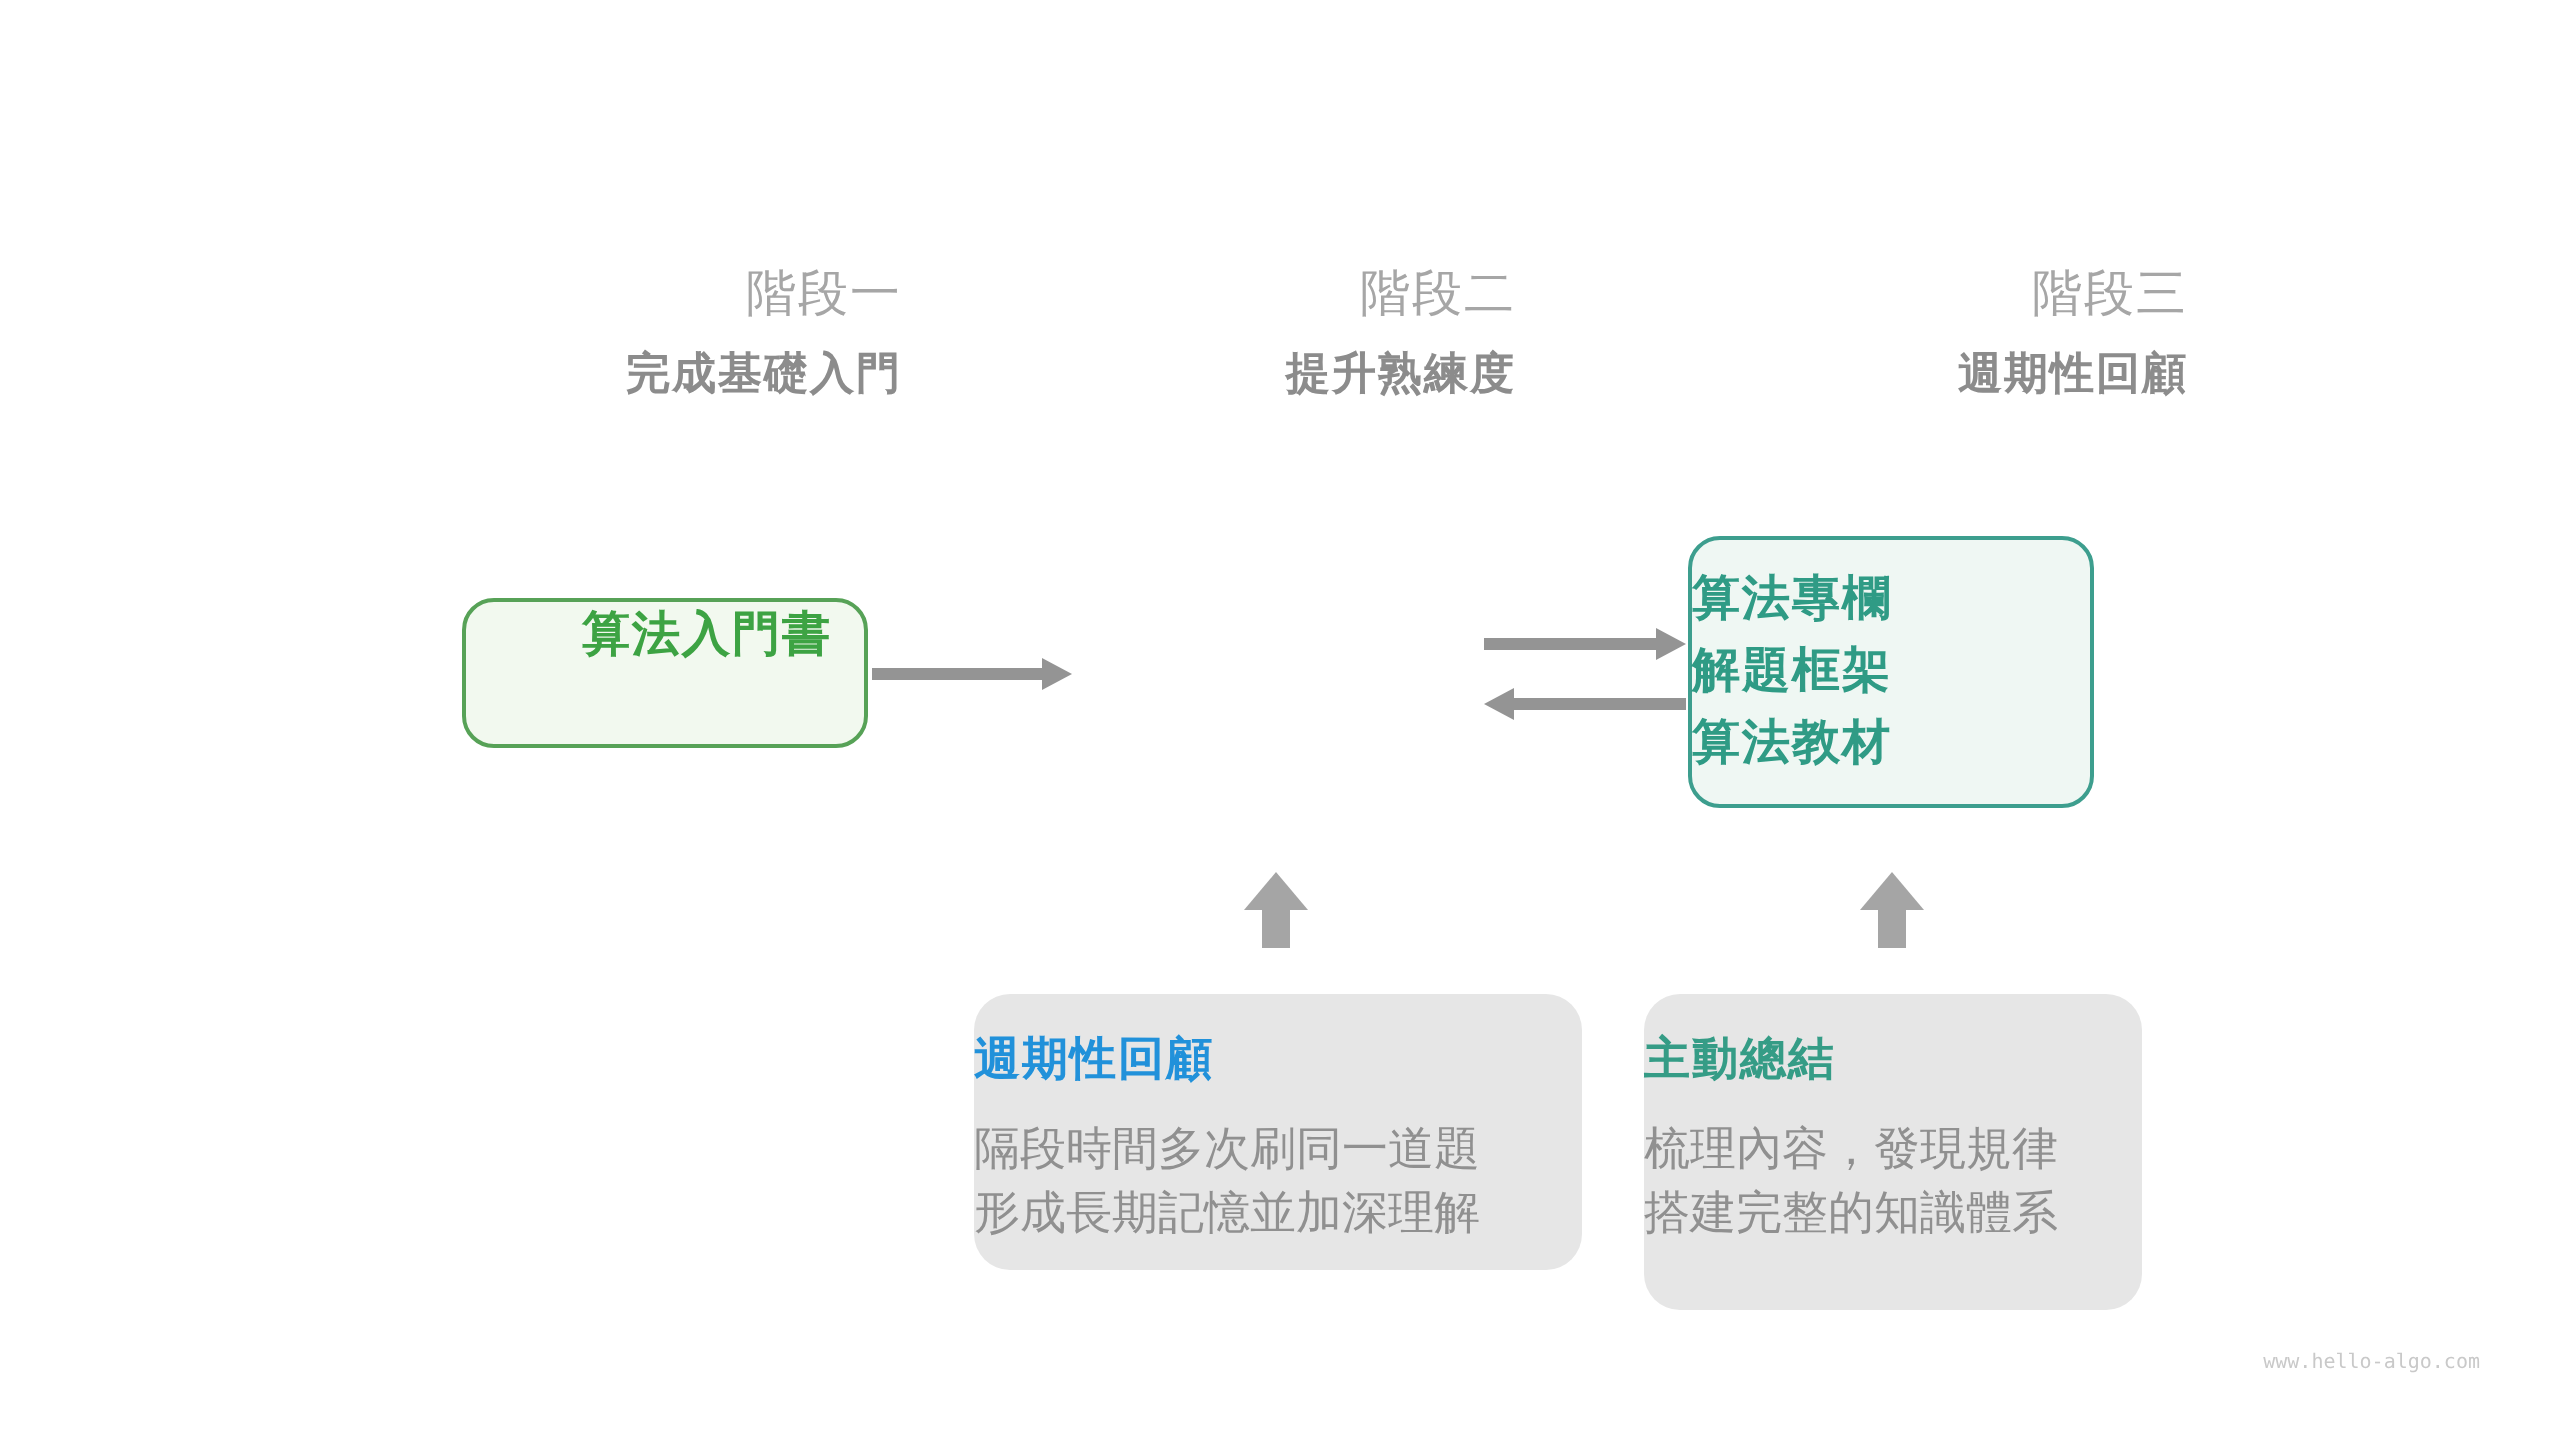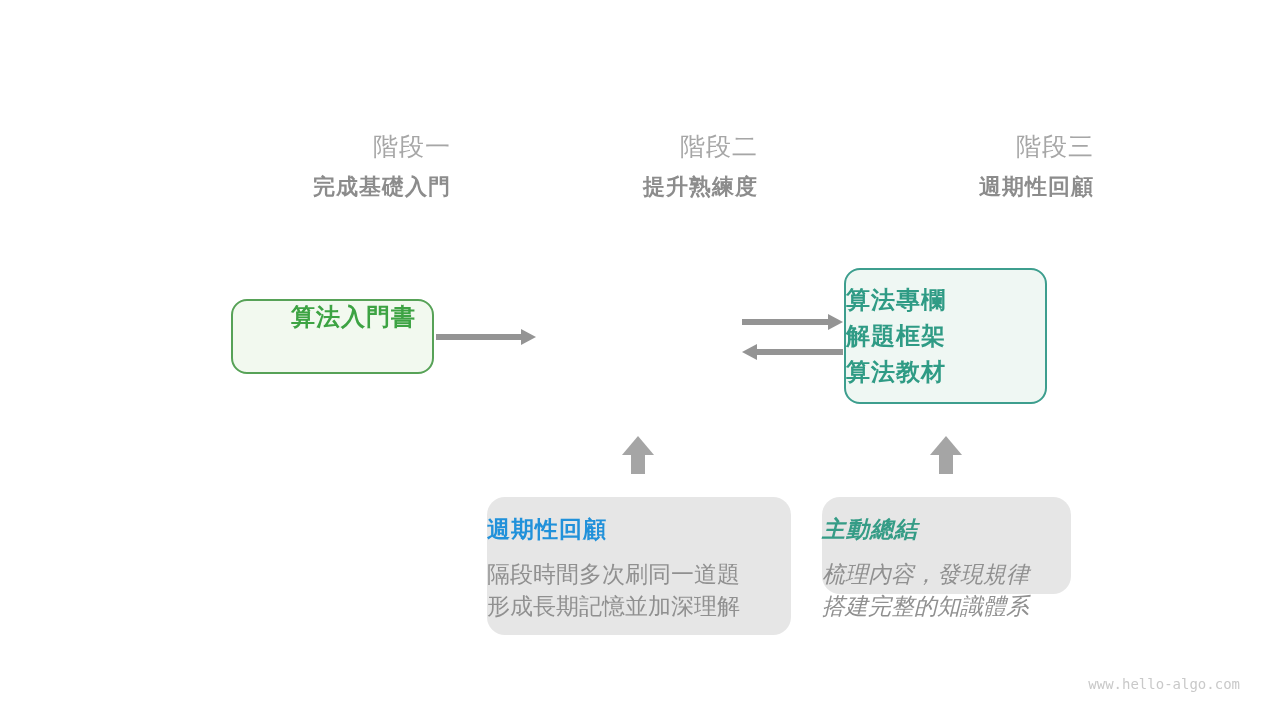--- a/index.html
+++ b/index.html
@@ -48,29 +48,29 @@
   .arrow-up .up-head { position:absolute; top:0; left:0; width:0; height:0;
     border-left:16px solid transparent; border-right:16px solid transparent;
     border-bottom:19px solid #a5a5a5; }
   .arrow-up .up-shaft { position:absolute; top:19px; left:9px; width:14px; height:19px; background:#a5a5a5; }
   #up-arrow-review  { left:622px; top:436px; }
   #up-arrow-summary { left:930px; top:436px; }
 
   
   .callout { position:absolute; background:#e6e6e6; border-radius:18px; text-align:left; box-sizing:border-box; }
   #callout-review  { left:487px; top:497px; width:304px; height:138px; }
-  #callout-summary { left:822px; top:497px; width:249px; height:97px;font-style:italic; }
+  #callout-summary { left:822px; top:497px; width:249px; height:158px; }
   .callout-title { margin-top:17px; font-size:23px; font-weight:bold; letter-spacing:1px; }
   #callout-review  .callout-title { color:#2191da; }
   #callout-summary .callout-title { color:#359c86; }
   .callout-body { margin-top:13px; font-size:23px; color:#909090; line-height:32px; }
 
   
   .watermark { position:absolute; right:40px; top:676px;
-    font-family:"DejaVu Sans Mono", monospace; font-size:14px; color:#c9c9c9;text-align:center; }
+    font-family:"DejaVu Sans Mono", monospace; font-size:10px; color:#c9c9c9;text-align:center; }
 </style>
 </head>
 <body>
 
 <div class="canvas">
 
   <div class="stage-header" id="stage1">
     <div class="stage-title">階段一</div>
     <div class="stage-subtitle">完成基礎入門</div>
   </div>

